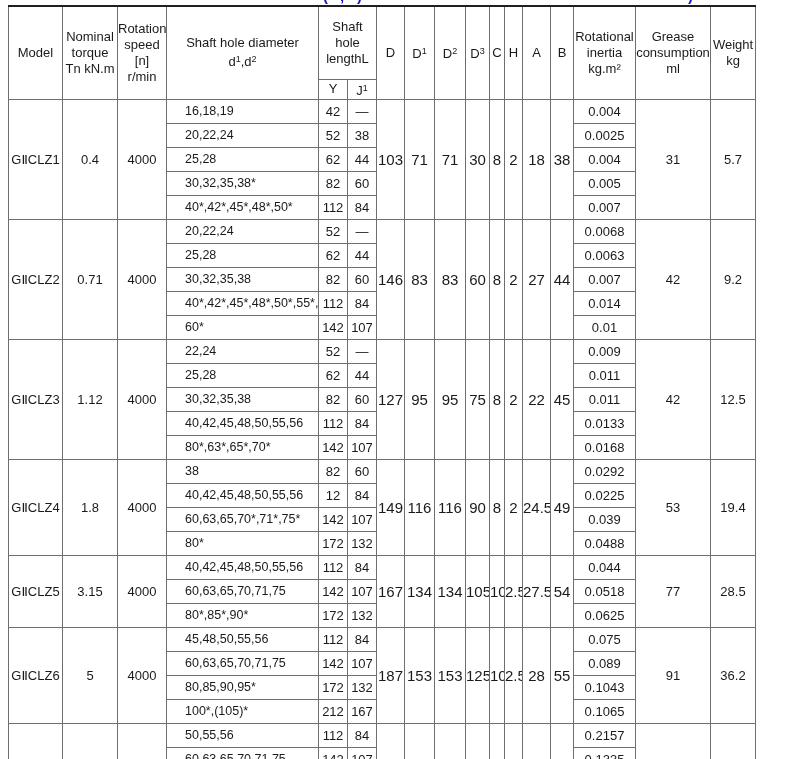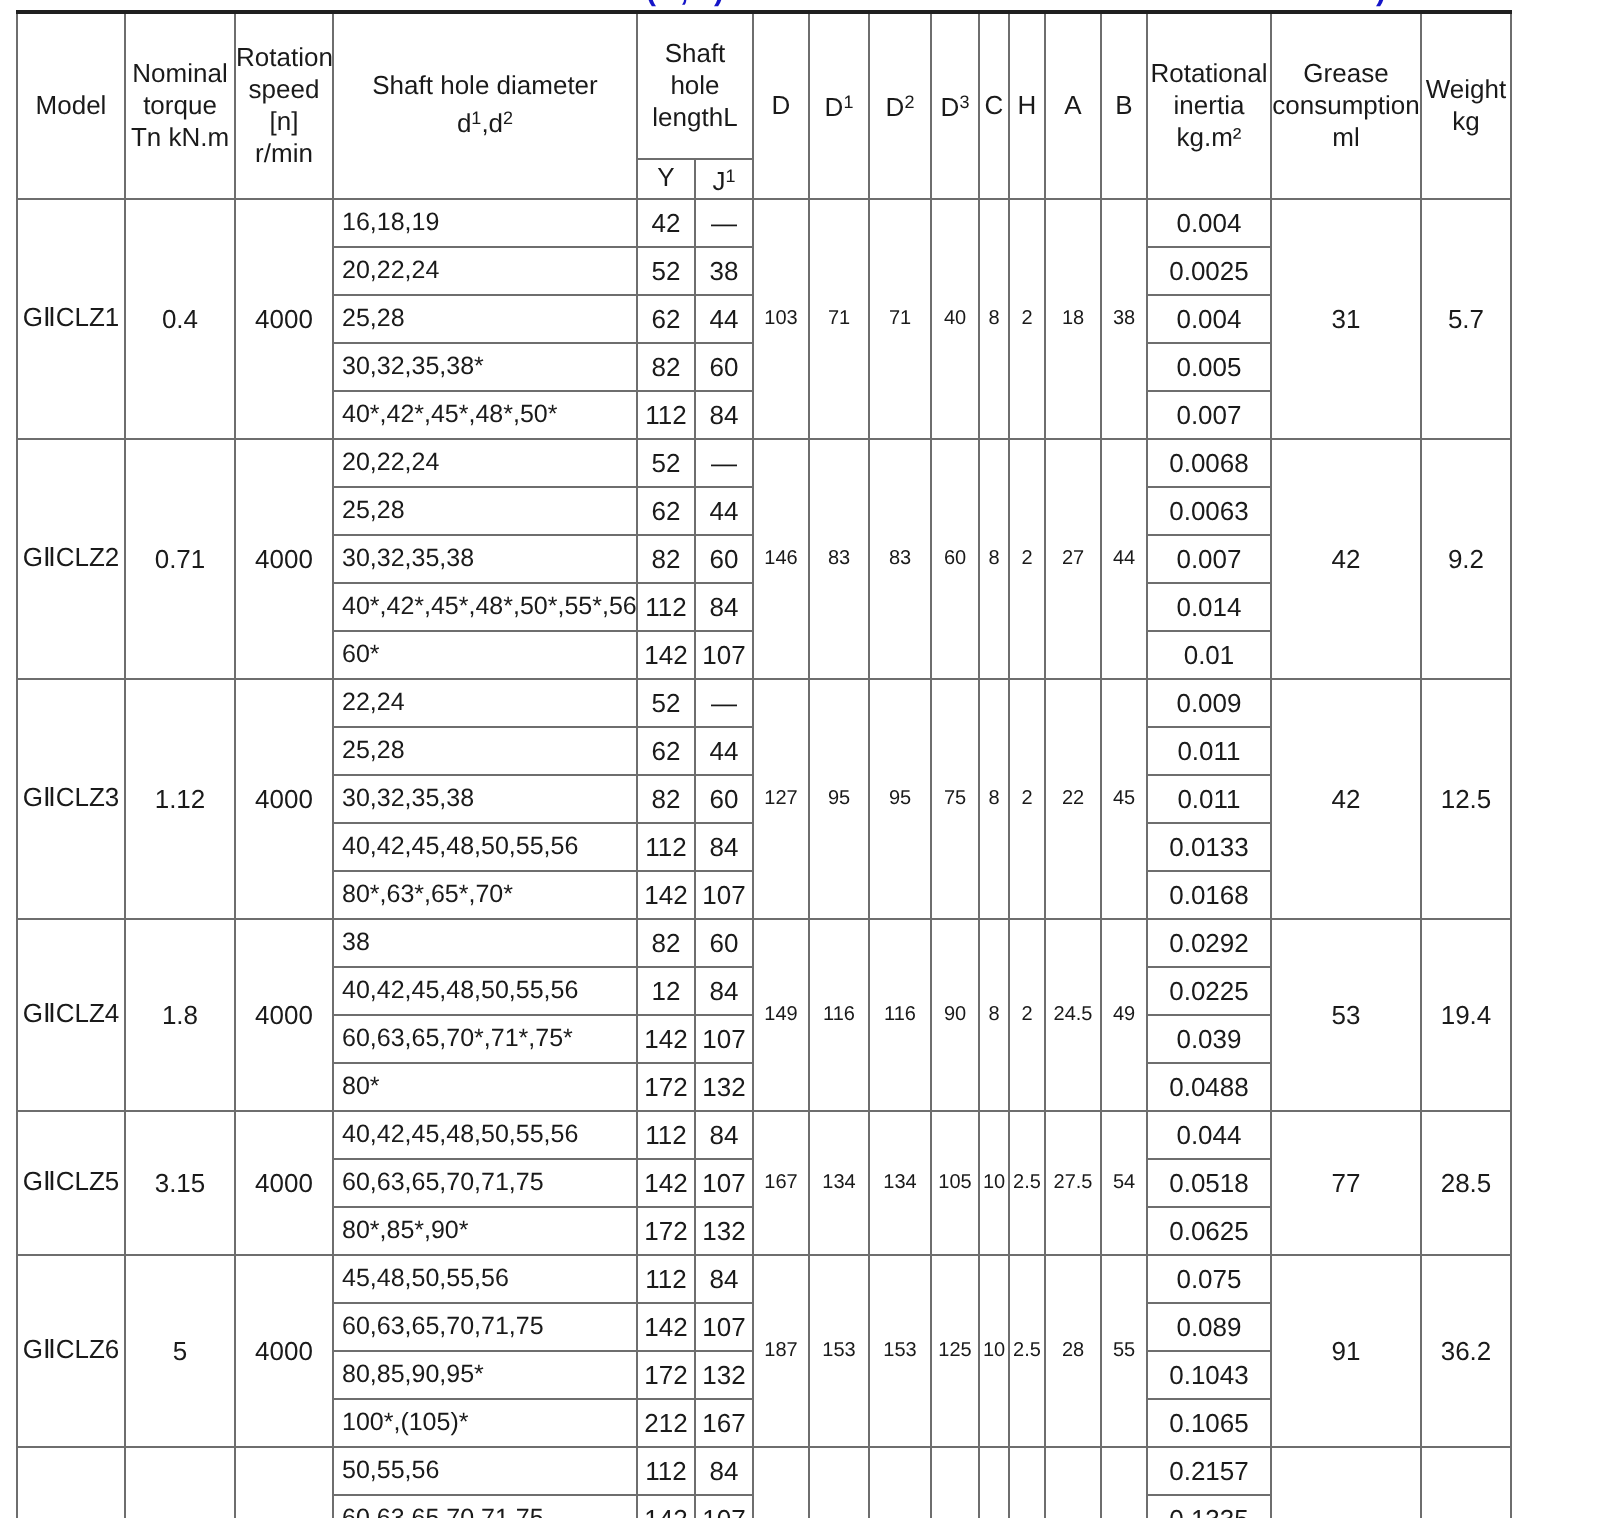--- a/index.html
+++ b/index.html
@@ -16,22 +16,22 @@
   }
   th,td{
     border:1px solid #6e6e6e;padding:0;font-weight:normal;
     text-align:center;vertical-align:middle;font-size:13px;
     white-space:nowrap;overflow:hidden;background:#fff;
   }
   thead th{font-size:13px;line-height:16px;}
   thead tr.hdr-main{height:73px;}
   thead tr.hdr-sub{height:17px;}
   tbody tr{height:24px;}
-  td.dia{text-align:left;padding-left:4px;font-size:12.5px;}
-  td.dim{font-size:10px;}
+  td.dia{text-align:left;padding-left:18px;font-size:12.5px;}
+  td.dim{font-size:15px;}
   .sup{font-size:9px;vertical-align:4px;}
 </style>
 </head>
 <body>
 
 <div class="page">
   <div class="title-strip">
       <span class="title-frag" style="left: 323px;">(</span>
       <span class="title-frag" style="left: 340px;">,</span>
       <span class="title-frag" style="left: 357px;">)</span>
@@ -85,21 +85,21 @@
         <tr>
           <td rowspan="5">GⅡCLZ1</td>
           <td rowspan="5">0.4</td>
           <td rowspan="5">4000</td>
           <td class="dia">16,18,19</td>
           <td>42</td>
           <td>—</td>
           <td rowspan="5" class="dim">103</td>
           <td rowspan="5" class="dim">71</td>
           <td rowspan="5" class="dim">71</td>
-          <td rowspan="5" class="dim">40</td>
+          <td rowspan="5" class="dim">30</td>
           <td rowspan="5" class="dim">8</td>
           <td rowspan="5" class="dim">2</td>
           <td rowspan="5" class="dim">18</td>
           <td rowspan="5" class="dim">38</td>
           <td>0.004</td>
           <td rowspan="5">31</td>
           <td rowspan="5">5.7</td>
         </tr>
         <tr>
           <td class="dia">20,22,24</td>

